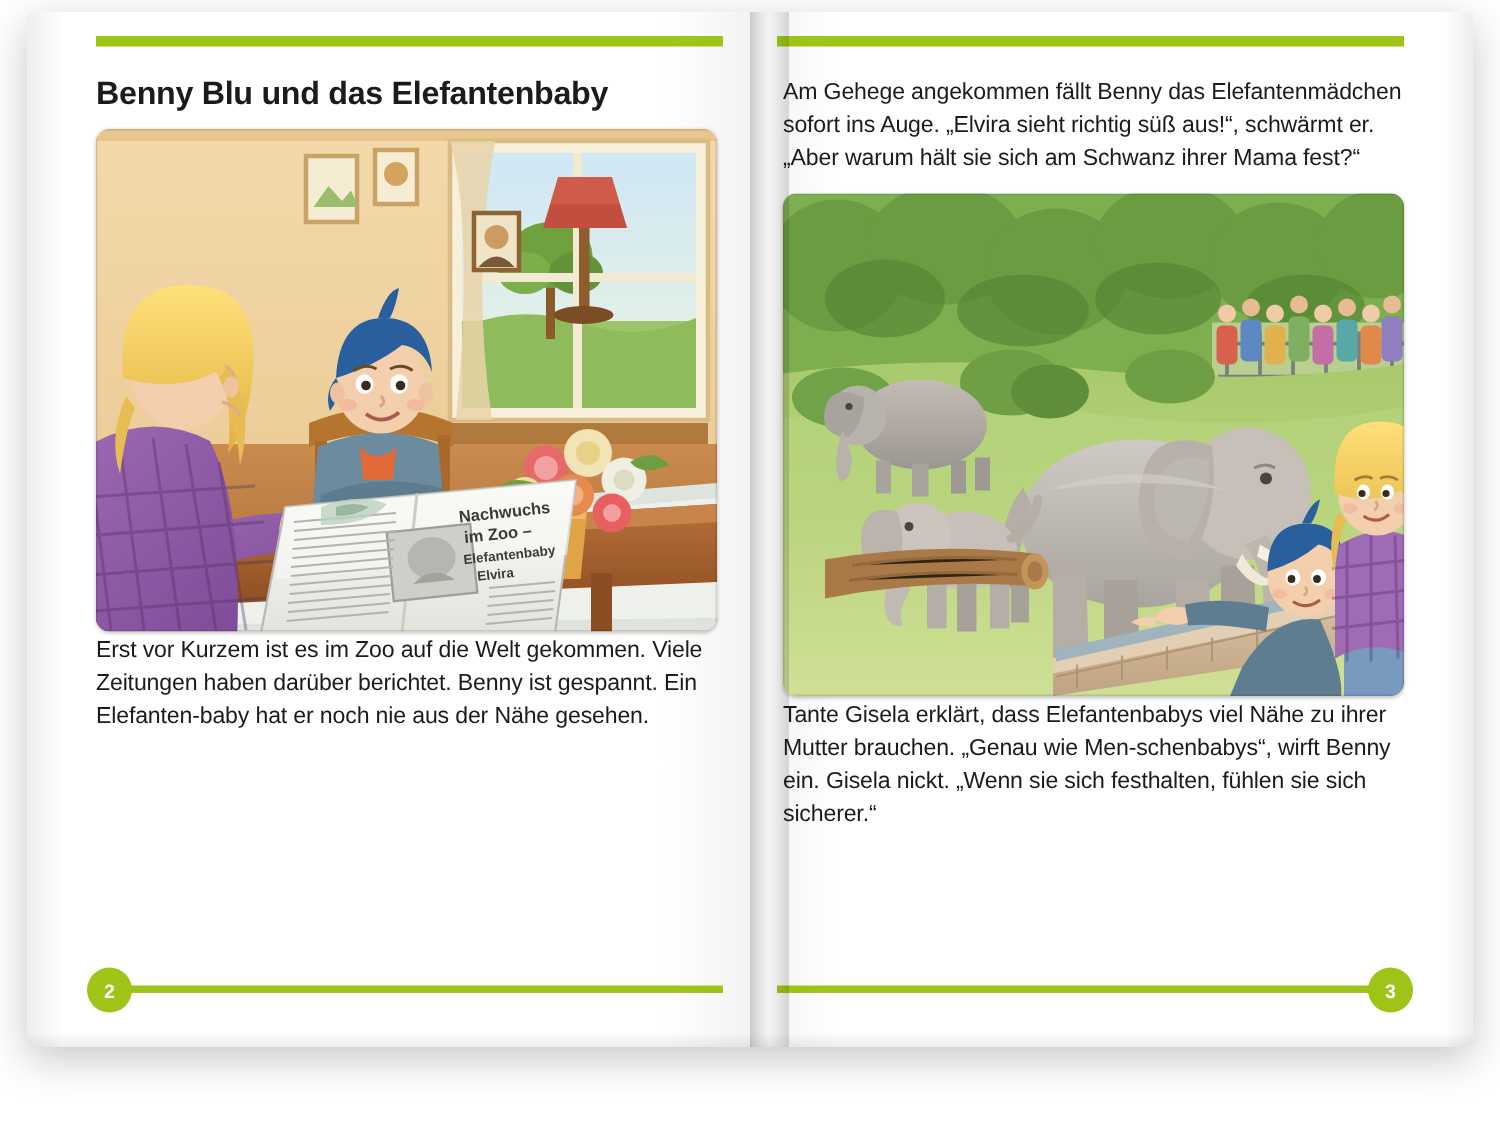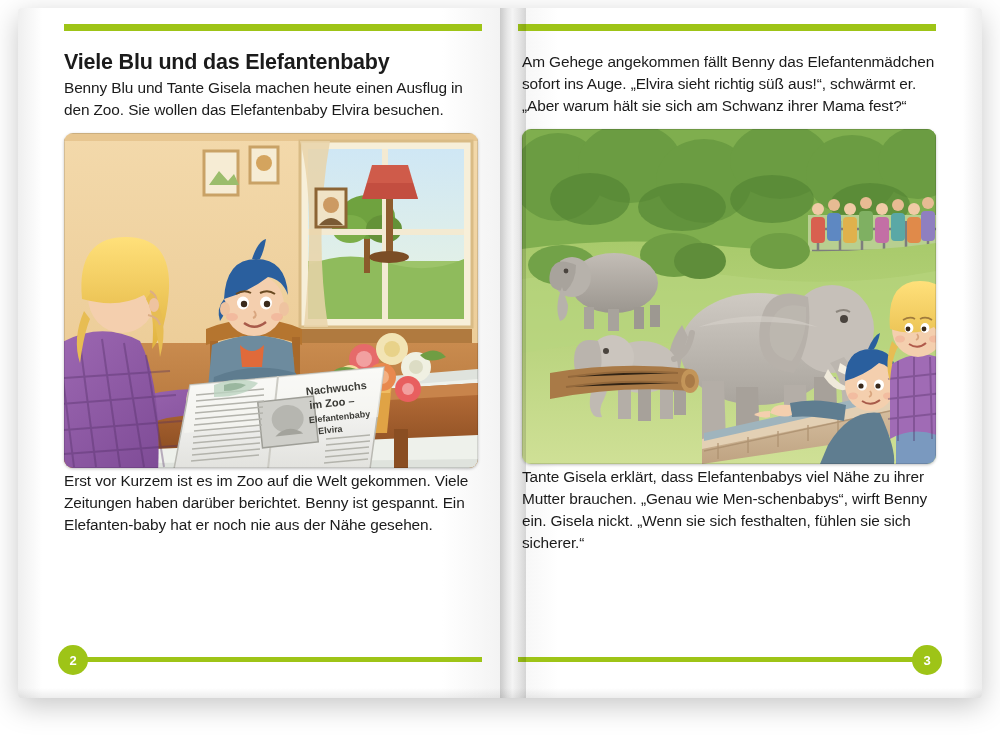--- a/index.html
+++ b/index.html
@@ -172,23 +172,22 @@
 
 <div id="stage">
 
   <div class="book">
 
     <div class="page left">
       <div class="rule-top"></div>
 
       <div class="content">
 
-        <h1 class="headline no-sel">Viele Blu und das Elefantenbaby</h1>
-
-        <p class="para">Benny Blu und Tante Gisela machen heute einen Ausflug in den Zoo. Sie wollen das Elefantenbaby Elvira besuchen.</p>
+        <h1 class="headline no-sel">Benny Blu und das Elefantenbaby</h1>
+
 
         <div class="illo left-illo">
           <svg viewBox="0 0 414 335" xmlns="http://www.w3.org/2000/svg">
             <defs>
               <linearGradient id="wallG" x1="0" y1="0" x2="0" y2="1">
                 <stop offset="0" stop-color="#f3d9ab"></stop>
                 <stop offset="1" stop-color="#e9c78f"></stop>
               </linearGradient>
               <linearGradient id="skyG" x1="0" y1="0" x2="0" y2="1">
                 <stop offset="0" stop-color="#cfe7f5"></stop>

